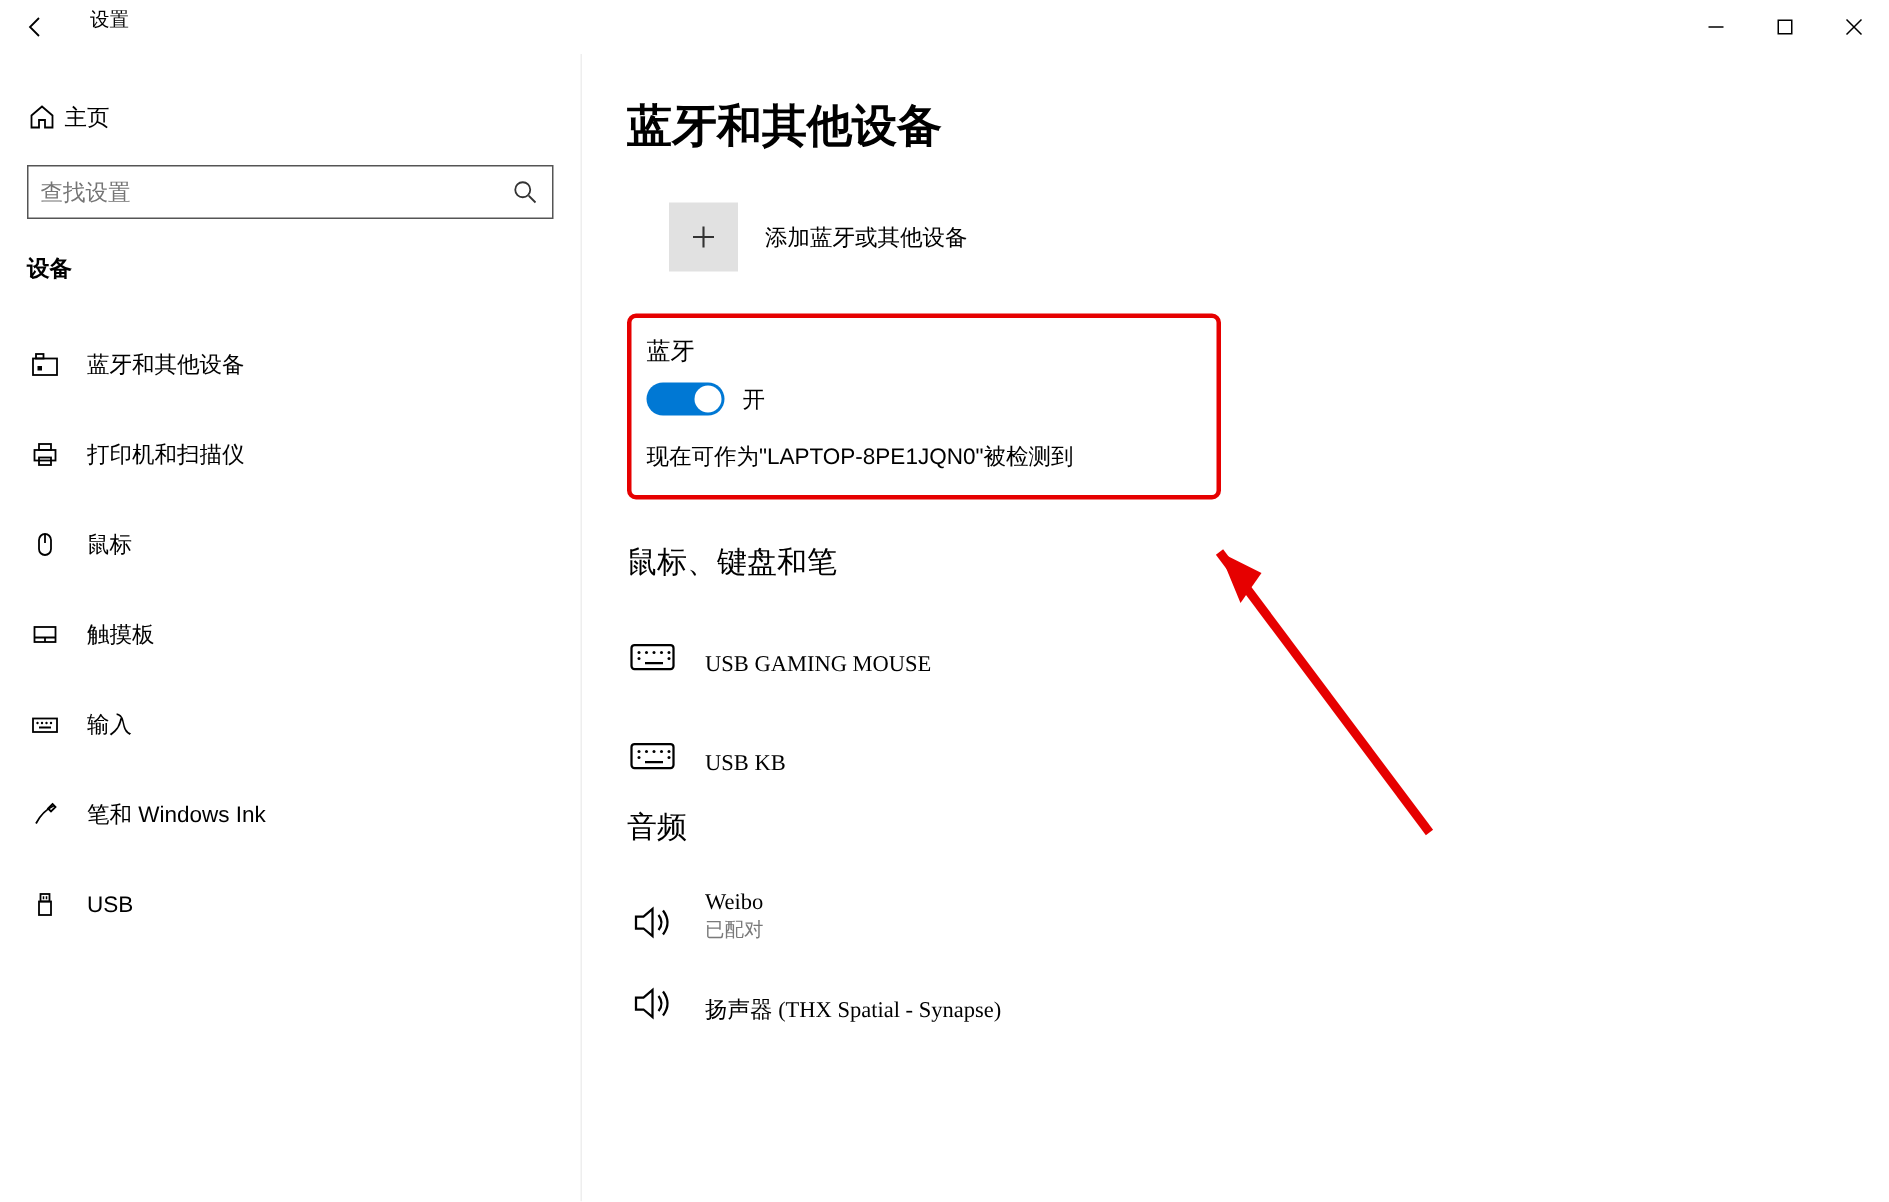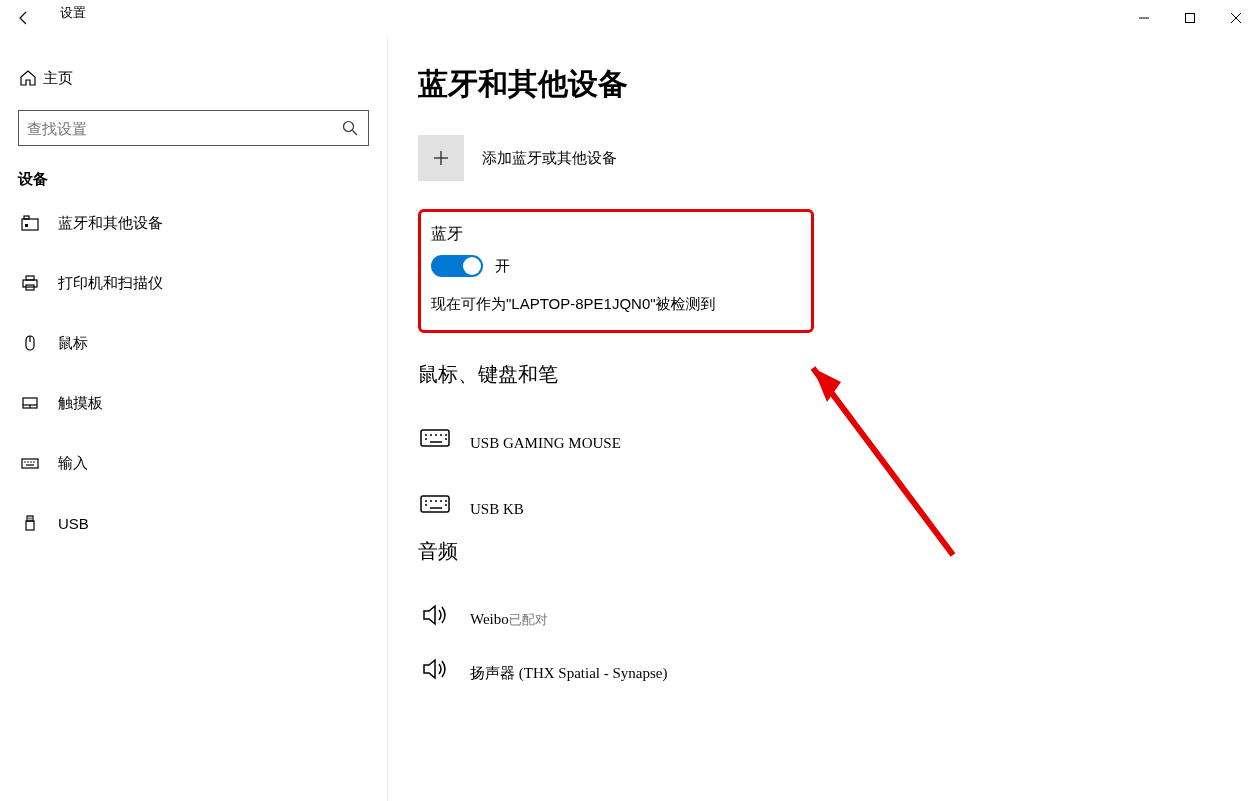--- a/index.html
+++ b/index.html
@@ -67,41 +67,42 @@
   .search-box input {
     flex: 1; border: none; outline: none;
     font-size: 15px; background: transparent;
     color: #6d28d9;
   }
   .search-box .search-icon { color: #333; }
 
   
   .sidebar-header {
     font-size: 15px; font-weight: 600;
-    margin-bottom: 12px;
+    margin-bottom: 32px;
   }
 
   
   .nav { display: flex; flex-direction: column; }
   .nav-item {
     display: flex; align-items: center; gap: 18px;
     height: 44px;
     font-size: 15px;
     padding: 0 2px;
     margin-bottom: 16px;
   }
 
   
   .page-title {
     font-size: 30px; font-weight: 600;
     margin: 4px 0 30px 0;
   }
   .add-device {
     display: flex; align-items: center; gap: 18px;
     margin-bottom: 28px;
+    margin-left: 28px;
   }
   .plus-box {
     width: 46px; height: 46px;
     background: #e1e1e1;
     display: flex; align-items: center; justify-content: center;
     font-size: 22px; color: #333;
   }
   .add-label { font-size: 15px; }
 
   
@@ -134,21 +135,21 @@
     height: 46px;
     margin-bottom: 20px;
     font-family: Liberation Serif, serif;
   }
   .device-icon {
     width: 34px; height: 28px;
     display:flex; align-items:center; justify-content:center;
   }
   .device-name { font-size: 15px; }
   .device-sub { font-size: 13px; color: #7a7a7a; }
-  .device-col { display:flex; flex-direction:row; }
+  .device-col { display:flex; flex-direction:column; }
 
   
   .arrow-svg {
     position: absolute;
     left: 413px; top: 212px;
     pointer-events: none;
   }
 
   svg { display: block; }
 </style>
@@ -252,20 +253,29 @@
           <svg width="20" height="20" viewBox="0 0 20 20">
               <rect x="2" y="6" width="16" height="9" stroke="#000" stroke-width="1.2" fill="none"></rect>
               <circle cx="5" cy="9" r="0.8" fill="#000"></circle>
               <circle cx="8" cy="9" r="0.8" fill="#000"></circle>
               <circle cx="11" cy="9" r="0.8" fill="#000"></circle>
               <circle cx="14" cy="9" r="0.8" fill="#000"></circle>
               <line x1="6" y1="12" x2="14" y2="12" stroke="#000" stroke-width="1.2"></line>
             </svg>
         </span>
         <span>输入</span>
+      </div>
+      <div class="nav-item">
+        <span class="icon20">
+          <svg width="20" height="20" viewBox="0 0 20 20">
+              <path d="M4 16 C7 10 12 6 16 4" stroke="#000" stroke-width="1.2" fill="none"></path>
+              <path d="M15 3 L17 5 L14 8 L12 6 Z" stroke="#000" stroke-width="1.2" fill="none"></path>
+            </svg>
+        </span>
+        <span>笔和 Windows Ink</span>
       </div>
       <div class="nav-item">
         <span class="icon20">
           <svg width="20" height="20" viewBox="0 0 20 20">
               <rect x="7" y="3" width="6" height="5" stroke="#000" stroke-width="1.2" fill="none"></rect>
               <rect x="6" y="8" width="8" height="9" stroke="#000" stroke-width="1.2" fill="none"></rect>
               <line x1="9" y1="4.5" x2="9" y2="6.5" stroke="#000" stroke-width="1"></line>
               <line x1="11" y1="4.5" x2="11" y2="6.5" stroke="#000" stroke-width="1"></line>
             </svg>
         </span>

